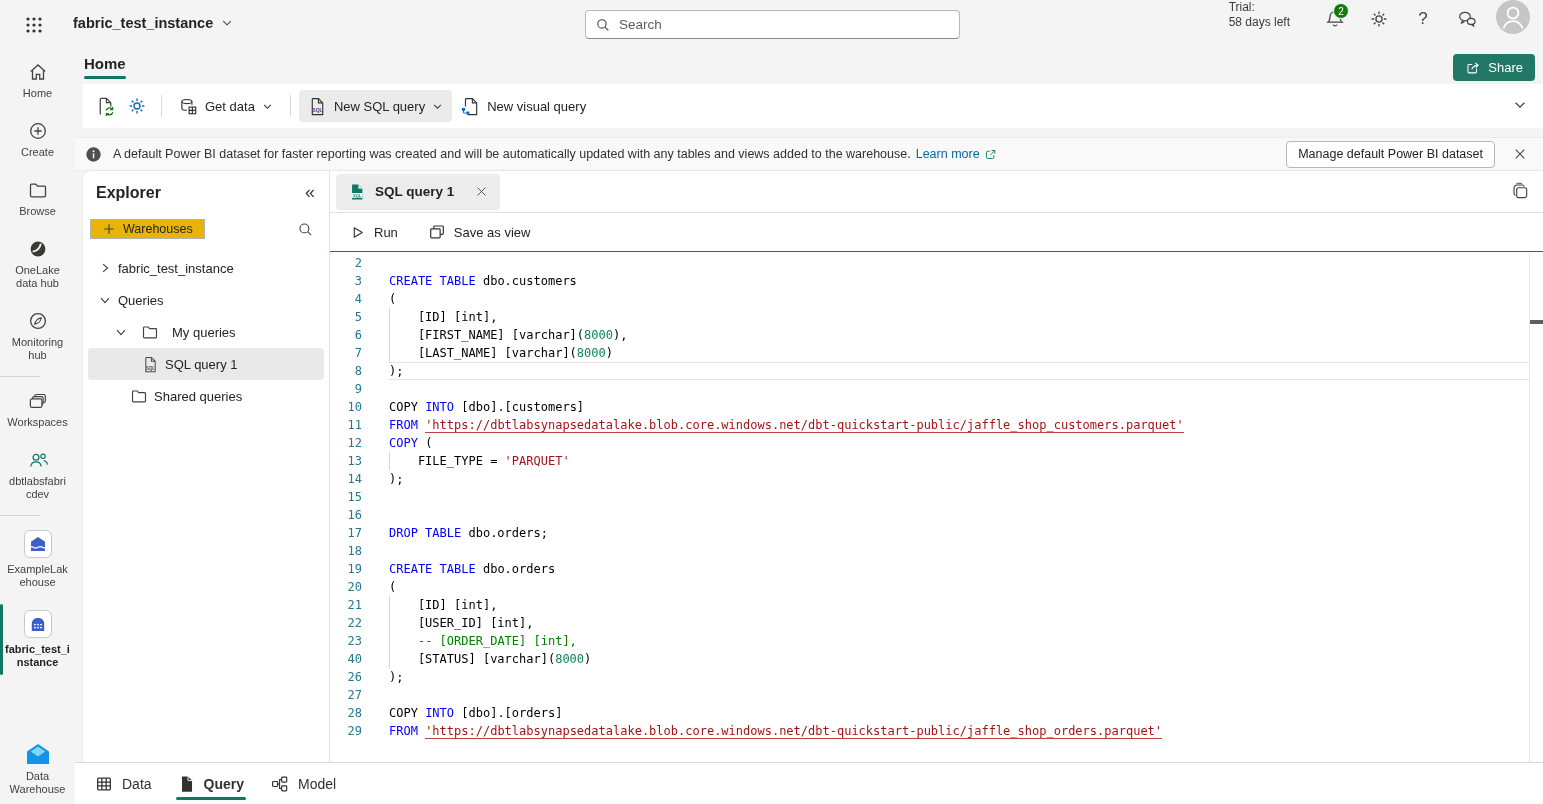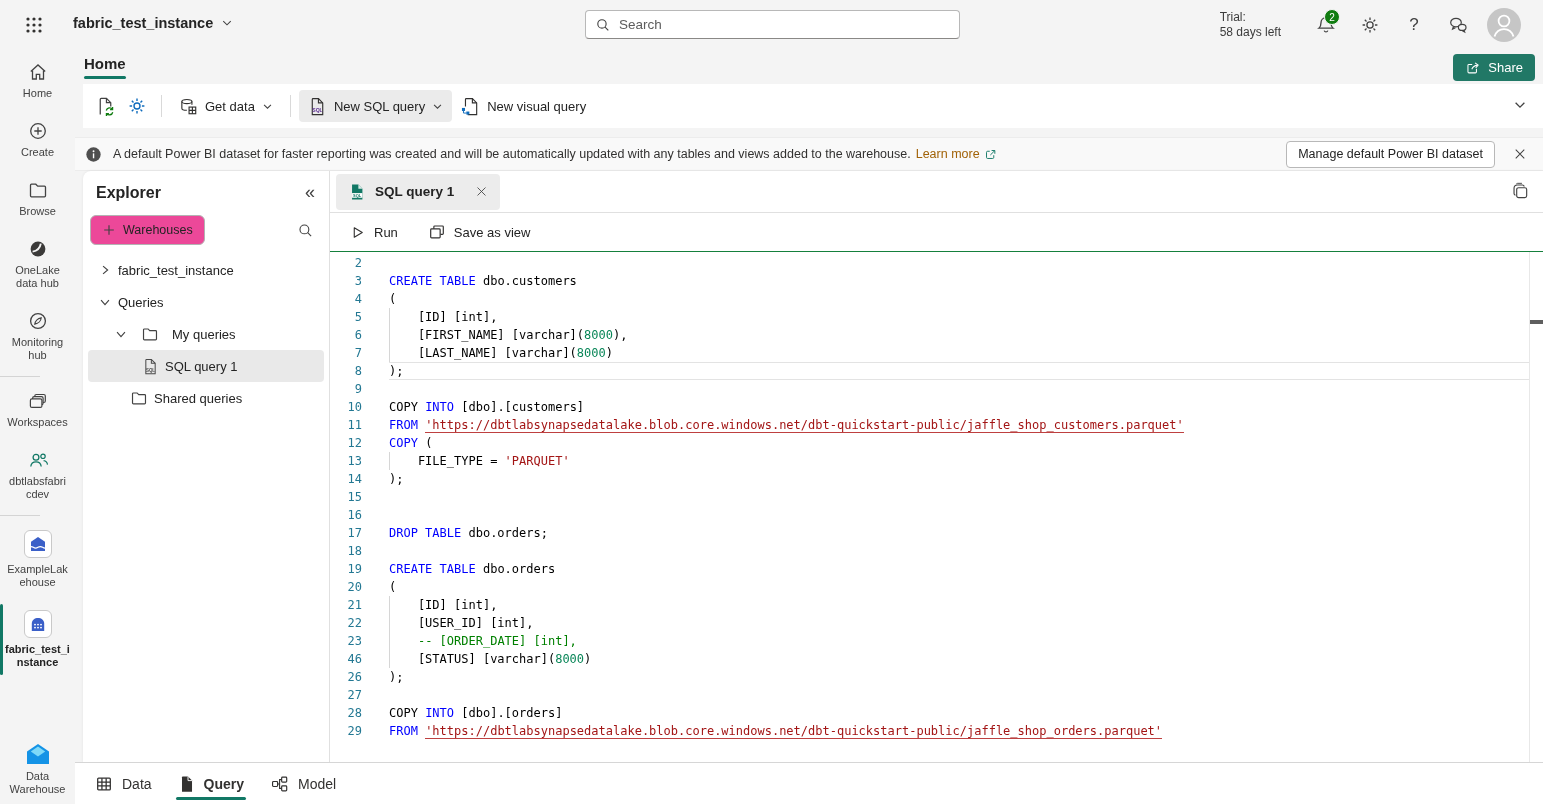--- a/index.html
+++ b/index.html
@@ -7,21 +7,21 @@
   body { font-family:"Liberation Sans", sans-serif; background:#f4f4f4; color:#242424; position:relative; }
   svg { display:block; }
 
   
   .topbar { position:absolute; left:0; top:0; right:0; height:50px; background:#f4f4f4; }
   .waffle { position:absolute; left:24px; top:15px; width:20px; height:20px; cursor:pointer; }
   .appname { position:absolute; left:73px; top:15px; display:flex; align-items:center; gap:8px; cursor:pointer; }
   .appname .t { font-size:14.5px; font-weight:700; color:#242424; }
   .searchbox { position:absolute; left:585px; top:10px; width:375px; height:29px; background:#fff; border:1px solid #b8b8b8; border-bottom-color:#8a8886; border-radius:4px; display:flex; align-items:center; padding:0 9px; gap:8px; }
   .searchbox .ph { font-size:13.5px; color:#5c5c5c; }
-  .tb-right { position:absolute; right:13px; top:0; height:50px; display:flex; align-items:center; padding-right:9px; }
+  .tb-right { position:absolute; right:4px; top:0; height:50px; display:flex; padding-right:9px; }
   .trial { font-size:12px; line-height:15px; color:#3b3b3b; margin-right:20px; white-space:nowrap; }
   .tb-ic { width:38px; height:38px; display:flex; align-items:center; justify-content:center; cursor:pointer; position:relative; margin-left:6px; }
   .badge { position:absolute; top:3px; right:5px; min-width:16px; height:16px; border-radius:8px; background:#107C10; color:#fff; font-size:10px; display:flex; align-items:center; justify-content:center; border:1.5px solid #f4f4f4; }
   .qm { font-size:17px; color:#424242; font-weight:400; }
   .avatar { width:34px; height:34px; border-radius:50%; background:#c6c6c6; margin-left:10px; cursor:pointer; overflow:hidden; }
 
   
   .row2 { position:absolute; left:0; top:50px; right:0; height:34px; }
   .home-tab { position:absolute; left:84px; top:5px; cursor:pointer; }
   .home-tab .t { font-size:15px; font-weight:700; color:#242424; }
@@ -32,21 +32,21 @@
   .ribbon { position:absolute; left:83px; top:84px; right:0; height:44px; background:#fff; display:flex; align-items:center; padding-left:6px; }
   .rb-icbtn { width:32px; height:32px; display:flex; align-items:center; justify-content:center; border-radius:4px; cursor:pointer; }
   .rb-sep { width:1px; height:22px; background:#d9d9d9; margin:0 8px; }
   .rb-btn { height:32px; display:flex; align-items:center; gap:7px; padding:0 9px; border-radius:4px; font-size:13px; color:#242424; cursor:pointer; white-space:nowrap; }
   .rb-btn.pressed { background:#ebebeb; }
   .rb-chev { position:absolute; right:16px; top:14px; cursor:pointer; }
 
   
   .banner { position:absolute; left:75px; top:137px; right:0; height:34px; background:#f9f9f9; border-top:1px solid #ececec; border-bottom:1px solid #ececec; display:flex; align-items:center; padding-left:10px; }
   .banner .txt { font-size:12.5px; color:#323130; margin-left:11px; }
-  .banner .learn { font-size:12.5px; color:#a16207; margin-left:5px; cursor:pointer; display:flex; align-items:center; gap:4px; }
+  .banner .learn { font-size:12.5px; color:#0369a1; margin-left:5px; cursor:pointer; display:flex; align-items:center; gap:4px; }
   .banner .spacer { flex:1; }
   .manage-btn { height:27px; border:1px solid #b8b8b8; background:#fff; border-radius:4px; font-size:12.5px; color:#242424; display:flex; align-items:center; padding:0 11px; cursor:pointer; white-space:nowrap; }
   .banner-close { width:30px; height:30px; display:flex; align-items:center; justify-content:center; margin:0 8px 0 10px; cursor:pointer; }
 
   
   .rail { position:absolute; left:0; top:50px; width:75px; bottom:0; display:flex; flex-direction:column; align-items:center; padding-top:12px; }
   .rail-item { display:flex; flex-direction:column; align-items:center; margin-bottom:21px; cursor:pointer; position:relative; width:75px; }
   .rail-ic { height:20px; margin-bottom:5px; }
   .rail-app { height:28px; width:28px; margin-bottom:5px; background:#fff; border:1px solid #c9c9c9; border-radius:6px; display:flex; align-items:center; justify-content:center; }
   .rail-label { font-size:11px; line-height:13px; color:#424242; text-align:center; }
@@ -57,21 +57,21 @@
   .rail-bottom .rail-ic { height:24px; margin-bottom:4px; }
 
   
   .content { position:absolute; left:83px; top:171px; right:0; bottom:42px; background:#fff; border-top-left-radius:8px; box-shadow:0 0 3px rgba(0,0,0,.07); display:flex; }
 
   
   .explorer { width:247px; border-right:1px solid #e0e0e0; display:flex; flex-direction:column; position:relative; }
   .exp-title { font-size:16px; font-weight:700; color:#242424; margin:13px 0 0 13px; }
   .exp-collapse { position:absolute; right:14px; top:11px; font-size:18px; color:#424242; cursor:pointer; }
   .exp-toolrow { display:flex; align-items:center; margin:13px 10px 0 7px; }
-  .wh-btn { height:30px; border:1px solid #b3b3b3; border-radius:6px; background:#ec4899; display:flex; align-items:center; gap:7px; padding:0 11px; font-size:12.5px; color:#242424; cursor:pointer; }
+  .wh-btn { height:20px; border:1px solid #b3b3b3; border-radius:0; background:#eab308; display:flex; align-items:center; gap:7px; padding:0 11px; font-size:12.5px; color:#242424; cursor:pointer; }
   .exp-search { margin-left:auto; width:28px; height:28px; display:flex; align-items:center; justify-content:center; cursor:pointer; }
   .tree { margin-top:9px; }
   .tree-row { height:32px; display:flex; align-items:center; gap:6px; font-size:13px; color:#242424; cursor:pointer; margin:0 5px; border-radius:4px; }
   .tree-row.sel { background:#e9e9e9; }
   .tree-row .chev, .tree-row .tico { flex:none; display:flex; }
   .tree-row .lbl { white-space:nowrap; }
 
   
   .edpane { flex:1; display:flex; flex-direction:column; min-width:0; }
   .tabstrip { height:42px; border-bottom:1px solid #e0e0e0; position:relative; display:flex; align-items:center; padding-left:6px; }
@@ -566,21 +566,21 @@
           <div class="ed-line"><span class="ed-num">14</span><span class="ed-code"><span class="t-p">);</span></span></div>
           <div class="ed-line"><span class="ed-num">15</span><span class="ed-code"></span></div>
           <div class="ed-line"><span class="ed-num">16</span><span class="ed-code"></span></div>
           <div class="ed-line"><span class="ed-num">17</span><span class="ed-code"><span class="t-k">DROP TABLE</span><span class="t-p"> dbo.orders;</span></span></div>
           <div class="ed-line"><span class="ed-num">18</span><span class="ed-code"></span></div>
           <div class="ed-line"><span class="ed-num">19</span><span class="ed-code"><span class="t-k">CREATE TABLE</span><span class="t-p"> dbo.orders</span></span></div>
           <div class="ed-line"><span class="ed-num">20</span><span class="ed-code"><span class="t-p">(</span></span></div>
           <div class="ed-line g"><span class="ed-num">21</span><span class="ed-code"><span class="t-p">    [ID] [int],</span></span></div>
           <div class="ed-line g"><span class="ed-num">22</span><span class="ed-code"><span class="t-p">    [USER_ID] [int],</span></span></div>
           <div class="ed-line g"><span class="ed-num">23</span><span class="ed-code"><span class="t-p">    </span><span class="t-c">-- [ORDER_DATE] [int],</span></span></div>
-          <div class="ed-line g"><span class="ed-num">46</span><span class="ed-code"><span class="t-p">    [STATUS] [varchar](</span><span class="t-n8">8000</span><span class="t-p">)</span></span></div>
+          <div class="ed-line g"><span class="ed-num">40</span><span class="ed-code"><span class="t-p">    [STATUS] [varchar](</span><span class="t-n8">8000</span><span class="t-p">)</span></span></div>
           <div class="ed-line"><span class="ed-num">26</span><span class="ed-code"><span class="t-p">);</span></span></div>
           <div class="ed-line"><span class="ed-num">27</span><span class="ed-code"></span></div>
           <div class="ed-line"><span class="ed-num">28</span><span class="ed-code"><span class="t-p">COPY </span><span class="t-k">INTO</span><span class="t-p"> [dbo].[orders]</span></span></div>
           <div class="ed-line"><span class="ed-num">29</span><span class="ed-code"><span class="t-k">FROM</span><span class="t-p"> </span><span class="t-u">'https://dbtlabsynapsedatalake.blob.core.windows.net/dbt-quickstart-public/jaffle_shop_orders.parquet'</span></span></div>
         </div>
       <div class="ruler">
         <div class="mark"></div>
       </div>
     </div>
   </section>

